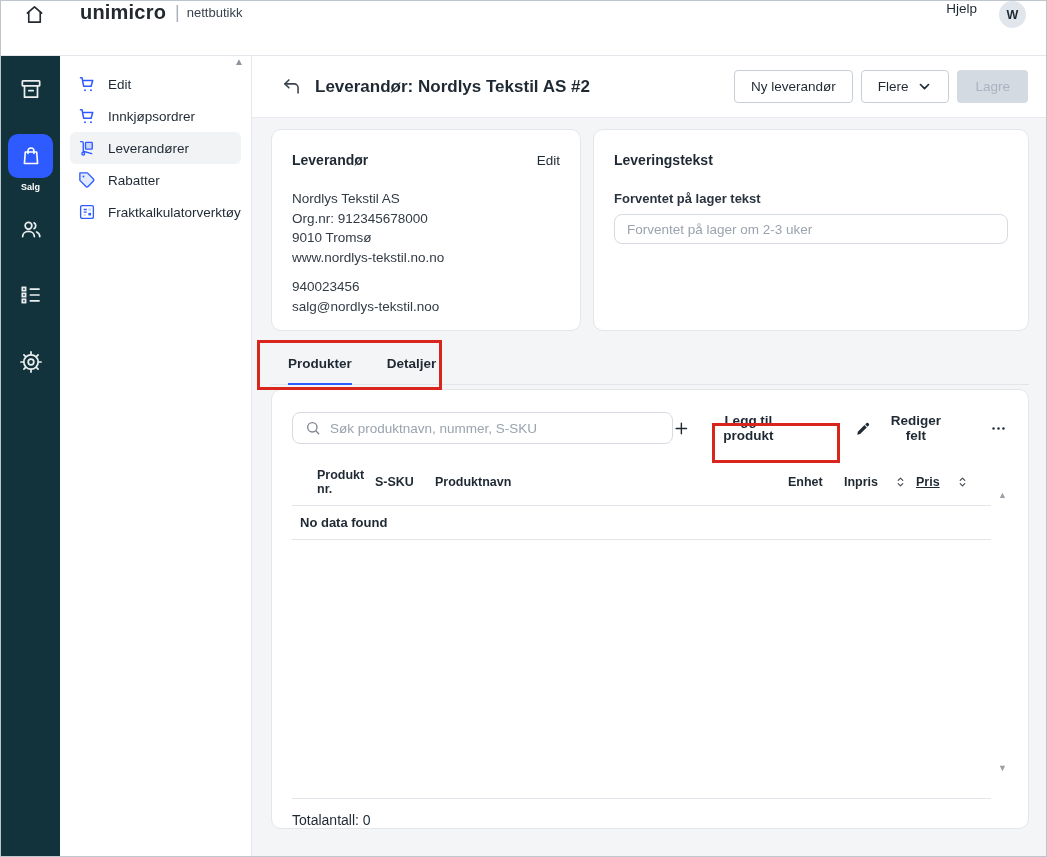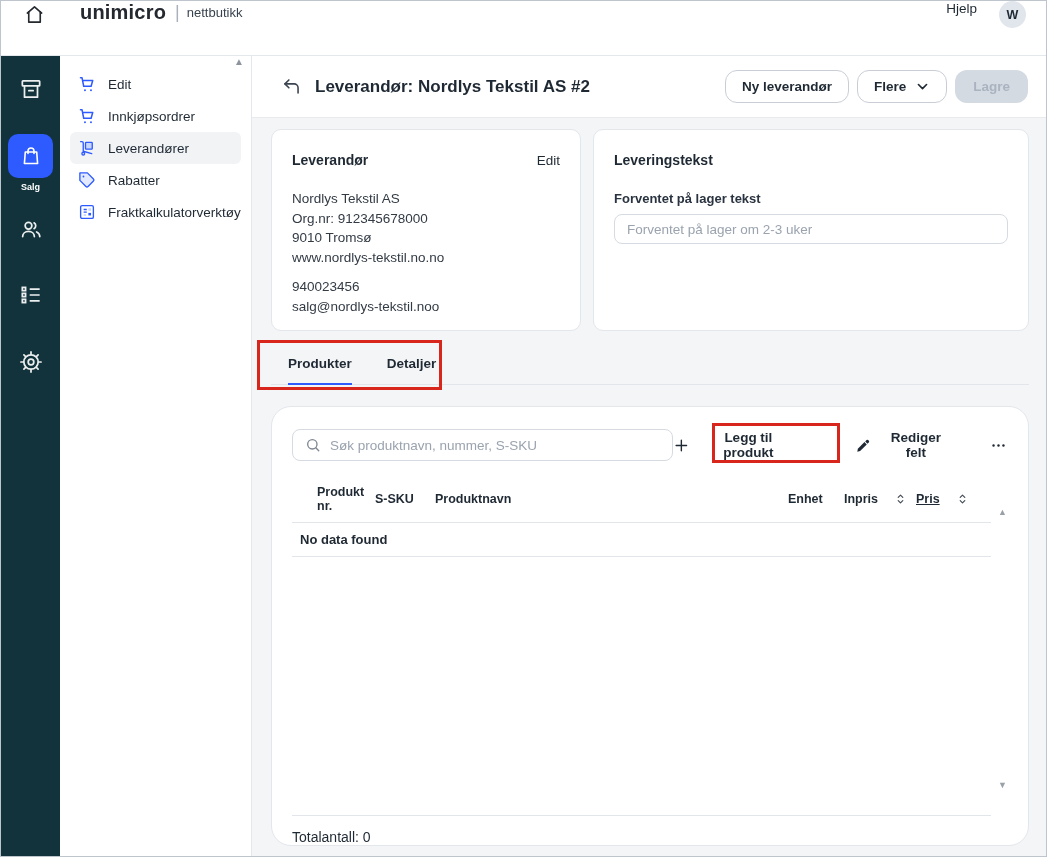--- a/index.html
+++ b/index.html
@@ -38,21 +38,21 @@
   .nav-item svg { flex:0 0 auto; }
   .nav-label { font-size:13.5px; color:#1f2933; white-space:nowrap; }
 
   
   .main { flex:1; background:#f4f5f7; display:flex; flex-direction:column; position:relative; min-width:0; }
 
   .titlebar { height:62px; background:#fff; border-bottom:1px solid #e8eaee; display:flex; align-items:center; padding:0 18px 0 28px; flex:0 0 auto; }
   .back-btn { width:22px; height:22px; display:grid; place-items:center; cursor:pointer; margin-right:13px; }
   .page-title { font-size:17px; font-weight:600; color:#1f2933; }
   .title-spacer { flex:1; }
-  .btn { height:33px; border-radius:12px; font-family:inherit; font-size:13.5px; font-weight:700; color:#1f2933; background:#fff; border:1px solid #c9ced6; padding:0 16px; cursor:pointer; display:inline-flex; align-items:center; gap:9px; }
+  .btn { height:33px; border-radius:4px; font-family:inherit; font-size:13.5px; font-weight:400; color:#1f2933; background:#fff; border:1px solid #c9ced6; padding:0 16px; cursor:pointer; display:inline-flex; align-items:center; gap:9px; }
   .btn + .btn { margin-left:8px; }
   .btn.disabled { background:#d4dae2; border:none; color:#aab3c0; cursor:default; padding:0 18px; }
 
   .content { flex:1; padding:11px 17px 0 19px; display:flex; flex-direction:column; min-height:0; }
   .cardsrow { display:flex; gap:12px; flex:0 0 auto;border-radius:25px; }
   .card { background:#fff; border:1px solid #e3e6eb; border-radius:10px; height:202px; padding:22px 20px; }
   .card-supplier { width:310px; flex:0 0 auto; }
   .card-delivery { flex:1; }
   .card-head { display:flex; justify-content:space-between; align-items:baseline; }
   .card-title { font-size:14px; font-weight:700; color:#1f2933; }
@@ -63,21 +63,21 @@
   .field-label { margin-top:23px; font-size:13px; font-weight:600; color:#2a3440; }
   .text-input { margin-top:8px; width:100%; height:30px; border:1px solid #d6dbe1; border-radius:8px; padding:0 12px; font-family:inherit; font-size:13.5px; color:#333b45; outline:none; }
   .text-input::placeholder { color:#9aa3ae; }
 
   
   .tabs { display:flex; padding-left:17px; border-bottom:1px solid #e2e5ea; flex:0 0 auto; }
   .tab { padding:25px 0 12px; margin-right:35px; font-size:13.5px; font-weight:600; color:#1f2933; cursor:pointer; border-bottom:2px solid transparent; margin-bottom:-1px; }
   .tab.active { border-bottom-color:#2e5bff; }
 
   
-  .products-card { margin-top:21px; background:#fff; border:1px solid #e3e6eb; border-radius:20px; height:440px; padding:22px 20px 0; display:flex; flex-direction:column; position:relative; flex:0 0 auto; }
+  .products-card { margin-top:4px; background:#fff; border:1px solid #e3e6eb; border-radius:10px; height:440px; padding:22px 20px 0; display:flex; flex-direction:column; position:relative; flex:0 0 auto; }
   .toprow { display:flex; align-items:center; flex:0 0 auto; }
   .search-box { width:386px; height:32px; border:1px solid #d6dbe1; border-radius:8px; display:flex; align-items:center; gap:9px; padding:0 12px; background:#fff; }
   .search-box input { border:none; outline:none; flex:1; font-family:inherit; font-size:13.5px; color:#333b45; background:transparent; }
   .search-box input::placeholder { color:#9aa3ae; }
   .toprow-spacer { flex:1; }
   .text-btn { display:inline-flex; align-items:center; gap:9px; font-size:13.5px; font-weight:600; color:#1f2933; cursor:pointer; background:none; border:none; font-family:inherit; }
   .add-product { margin-right:0; }
   .rediger { margin-left:57px; }
   .dots-btn { margin-left:36px; cursor:pointer; display:grid; place-items:center; width:20px; height:20px; }
 

